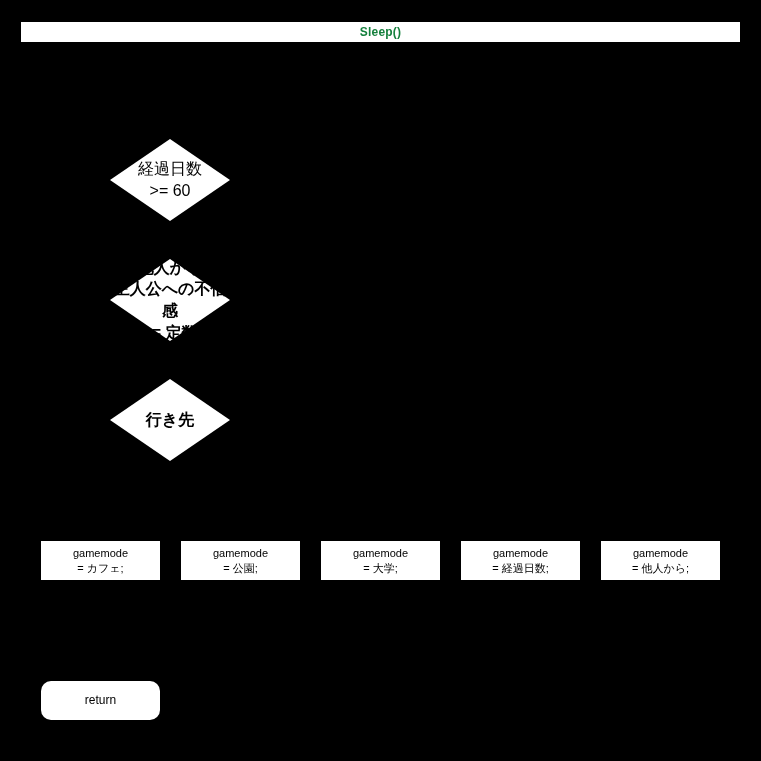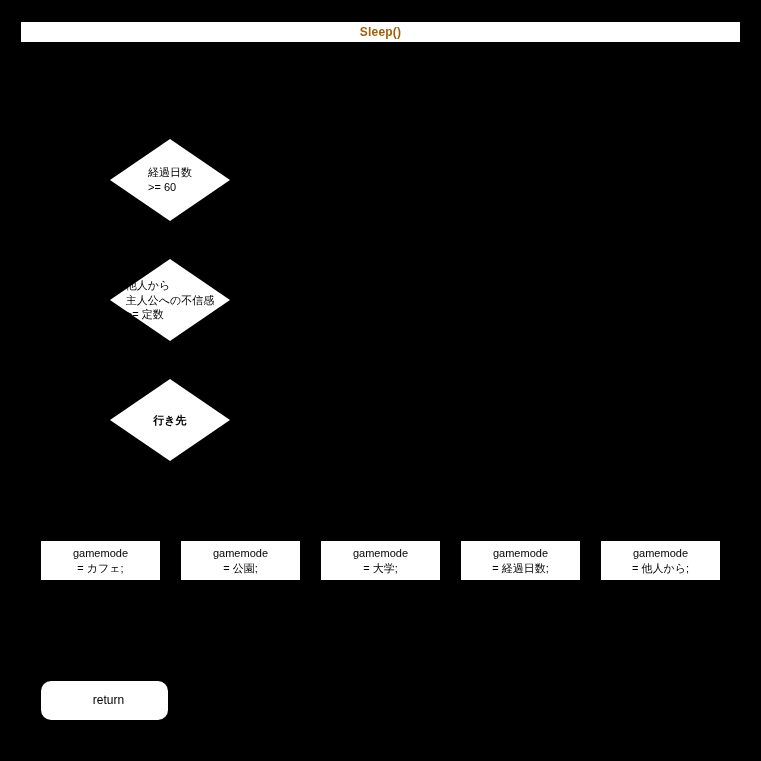--- a/index.html
+++ b/index.html
@@ -25,21 +25,21 @@
   }
 
   
   .title-bar {
     position: absolute;
     left: 21px;
     top: 22px;
     width: 719px;
     height: 20px;
     background: #ffffff;
-    color: #a16207;
+    color: #15803d;
     font-size: 12px;
     font-weight: bold;
     display: flex;
     align-items: center;
     justify-content: center;
     letter-spacing: 0.2px;
   }
 
   
   .round-box {
@@ -60,21 +60,20 @@
     top: 61px;
     width: 119px;
     height: 39px;
   }
 
   #node-return {
     left: 41px;
     top: 681px;
     width: 119px;
     height: 39px;
-    padding-left: 8px;
   }
 
   
   .diamond-wrap {
     position: absolute;
     width: 120px;
     height: 82px;
   }
   .diamond-shape {
     position: absolute;
@@ -85,30 +84,30 @@
   }
   .diamond-label {
     position: absolute;
     left: 0;
     top: 0;
     width: 120px;
     height: 82px;
     display: flex;
     align-items: center;
     justify-content: center;
-    text-align: left;
+    text-align: center;
     color: #000000;
-    font-size: 11px;
+    font-size: 16px;
     line-height: 1.35;
     white-space: pre-line;
     pointer-events: none;
   }
 
   #node-days    { left: 110px; top: 139px; }
-  #node-distrust{ left: 110px; top: 259px; }
+  #node-distrust{ left: 110px; top: 259px; font-weight: bold; }
   #node-dest    { left: 110px; top: 379px; font-weight: bold; }
 
   
   .flat-box {
     position: absolute;
     top: 541px;
     width: 119px;
     height: 39px;
     background: #ffffff;
     color: #000000;

